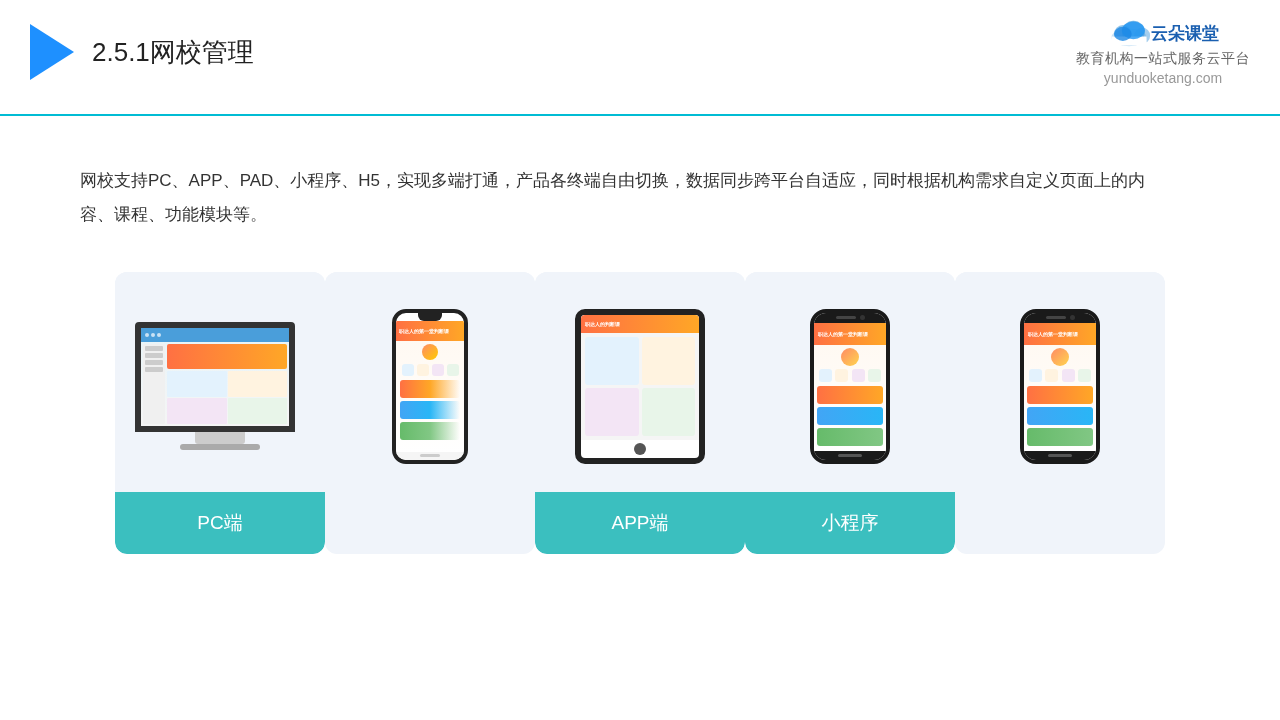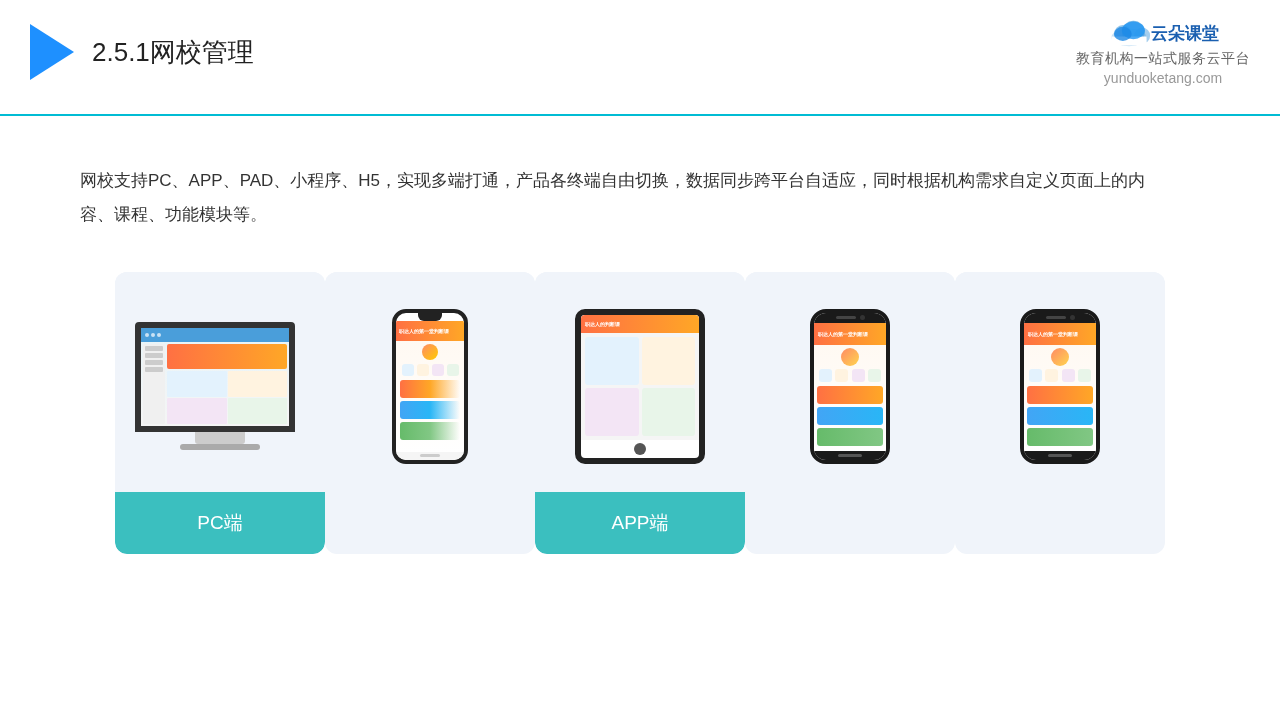--- a/index.html
+++ b/index.html
@@ -606,20 +606,21 @@
             <div class="mini-course"></div>
             <div class="mini-course"></div>
             <div class="mini-course"></div>
           </div>
         </div>
         <div class="mini-phone-bottom">
           <div class="mini-home-indicator"></div>
         </div>
       </div>
     </div>
+    <div class="card-label">小程序</div>
   </div>
 
   <div class="card">
     <div class="card-image-area">
       <div class="mini-phone">
         <div class="mini-phone-top">
           <div class="mini-phone-speaker"></div>
           <div class="mini-phone-cam"></div>
         </div>
         <div class="mini-phone-screen">

